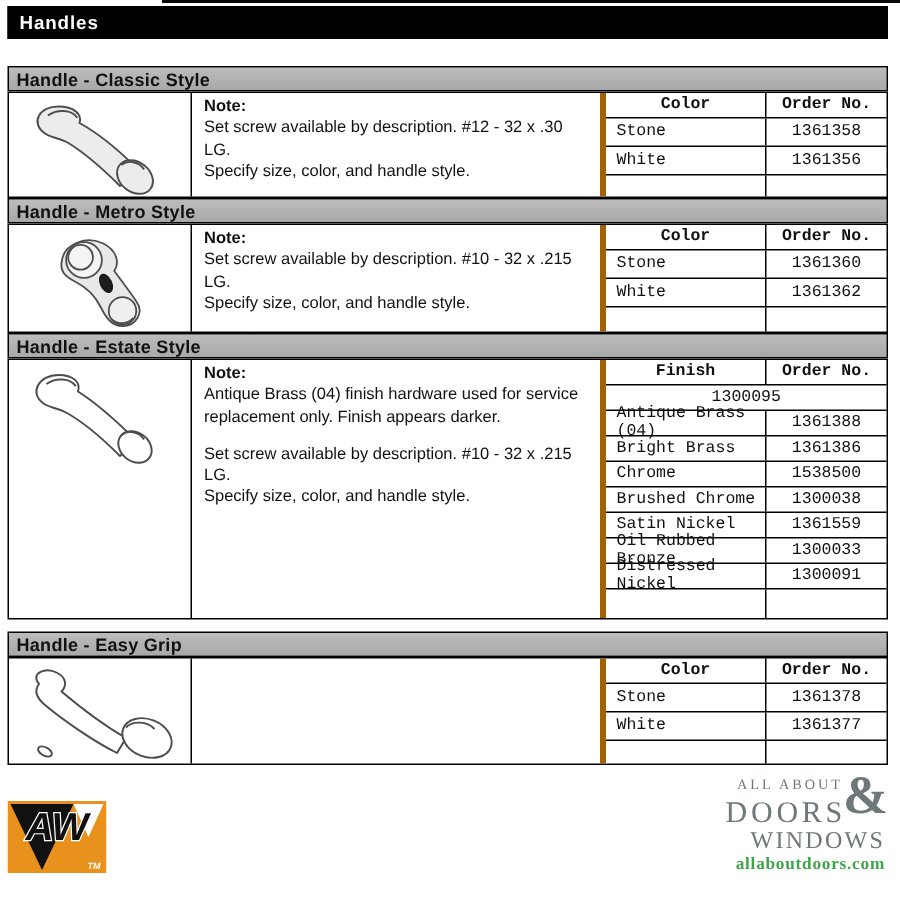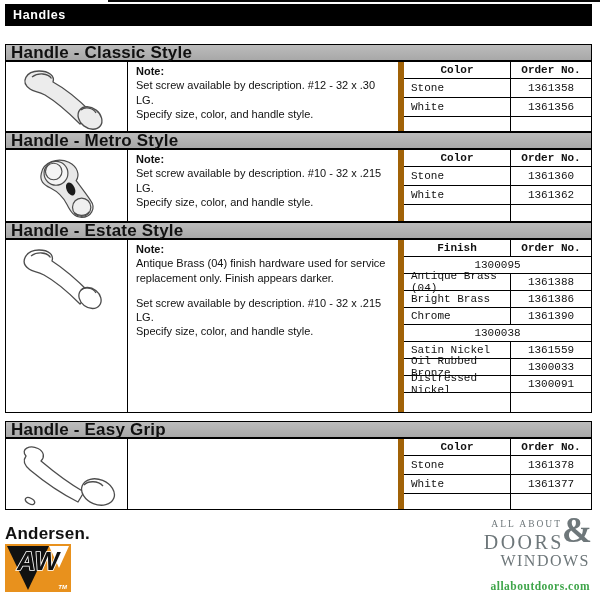--- a/index.html
+++ b/index.html
@@ -10,30 +10,30 @@
   .content { position:absolute; top:4px; left:5px; width:587px; }
 
   
   .title-bar { background:#000; border:1px solid #000; height:22px; display:flex; align-items:center;
     padding-left:7px; margin-bottom:18px; }
   .title-bar span { color:#fff; font-weight:bold; font-size:12.5px; letter-spacing:0.6px; }
 
   
   .sec-header { background:linear-gradient(#bcbcbc,#a8a8a8); border:1px solid #000; height:17px;
     display:flex; align-items:center; padding-left:5px; }
-  .sec-header span { font-weight:bold; font-size:17px; letter-spacing:0.2px; }
+  .sec-header span { font-weight:bold; font-size:12px; letter-spacing:0.2px; }
   .sec-table { border:1px solid #000; border-top:1px solid #000; display:flex; background:#fff; }
   .s-std  .sec-table { min-height:69px; }
   .s-easy .sec-table { min-height:72px; }
   .s-estate .sec-table { min-height:174px; }
   .sec-gap { height:8px; }
 
   .cell-img { width:122px; border-right:1px solid #000; display:flex; justify-content:center;
     align-items:flex-start; padding-top:5px; }
-  .cell-note { flex:1; border-right:6px solid #a16207; padding:2px 8px 4px 8px; font-size:11px; line-height:1.3; }
+  .cell-note { flex:1; border-right:4px solid #a16207; padding:2px 8px 4px 8px; font-size:11px; line-height:1.3; }
   .note-label { font-weight:bold; font-size:11px; }
   .para { white-space:pre-line; }
   .para + .para { margin-top:11px; }
 
   .cell-right { width:187px; display:flex; flex-direction:column;font-family:Liberation Mono, monospace; }
   .hrow { display:flex; height:17px; border-bottom:1px solid #000; }
   .hcell { font-weight:bold; font-size:11px; display:flex; align-items:center; justify-content:center; }
   .hcell.name { width:107px; border-right:1px solid #000; }
   .hcell.num  { flex:1; }
   .drow { display:flex; height:19px; border-bottom:1px solid #000; }
@@ -50,21 +50,21 @@
   .andersen { display:flex; flex-direction:column; }
   .a-name { font-weight:bold; font-size:17px; letter-spacing:0.2px; font-family:"Liberation Sans",sans-serif; }
   .a-box { width:76px; height:48px;font-style:italic; }
 
   .daw { position:relative; text-align:right; font-family:"Liberation Serif", serif; color:#6E777A;
     width:160px; line-height:1; }
   .daw-top { display:block; font-size:9.5px; letter-spacing:2px; margin-right:28px; margin-bottom:2px; }
   .daw-amp { position:absolute; top:-8px; right:-2px; font-size:36px; font-weight:bold; }
   .daw-doors { font-size:20px; letter-spacing:2.5px; margin-right:26px; margin-bottom:1px; }
   .daw-win { font-size:16px; letter-spacing:1.5px; }
-  .daw-url { color:#3FA54A; font-size:11.5px; font-weight:bold; margin-top:12px; letter-spacing:0.5px; }
+  .daw-url { color:#3FA54A; font-size:11.5px; font-weight:bold; margin-top:2px; letter-spacing:0.5px; }
 </style>
 </head>
 <body>
 
 <div class="page">
   <div class="top-artifact"></div>
   <div class="content">
 
     <div class="title-bar">
       <span>Handles</span>
@@ -198,23 +198,24 @@
               <div class="drow">
                 <div class="dcell name">Antique Brass (04)</div>
                 <div class="dcell num">1361388</div>
               </div>
               <div class="drow">
                 <div class="dcell name">Bright Brass</div>
                 <div class="dcell num">1361386</div>
               </div>
               <div class="drow">
                 <div class="dcell name">Chrome</div>
-                <div class="dcell num">1361390</div>
-              </div>
-              <div class="drow">
+                <div class="dcell num">1538500</div>
+              </div>
+              <div class="drow">
+                <div class="dcell name">Brushed Chrome</div>
                 <div class="dcell num">1300038</div>
               </div>
               <div class="drow">
                 <div class="dcell name">Satin Nickel</div>
                 <div class="dcell num">1361559</div>
               </div>
               <div class="drow">
                 <div class="dcell name">Oil Rubbed Bronze</div>
                 <div class="dcell num">1300033</div>
               </div>
@@ -270,21 +271,20 @@
           <div class="rfill">
               <div class="left"></div>
               <div class="right"></div>
             </div>
         </div>
       </div>
     </div>
 
     <div class="footer">
       <div class="andersen">
-        <div class="a-name">Andersen.</div>
         <div class="a-box">
           <svg width="66" height="48" viewBox="0 0 66 48">
             <rect x="0" y="0" width="66" height="48" fill="#E8911D"></rect>
             <polygon points="2,2 44,2 23,46" fill="#111111"></polygon>
             <polygon points="44,2 64,2 54,24" fill="#ffffff"></polygon>
             <text x="33" y="26" font-family="Liberation Sans, sans-serif" font-size="26" font-weight="bold" text-anchor="middle" fill="#111111" stroke="#ffffff" stroke-width="1.6" paint-order="stroke">AW</text>
             <text x="62" y="45" font-family="Liberation Sans, sans-serif" font-size="6" font-weight="bold" text-anchor="end" fill="#ffffff">TM</text>
           </svg>
         </div>
       </div>

